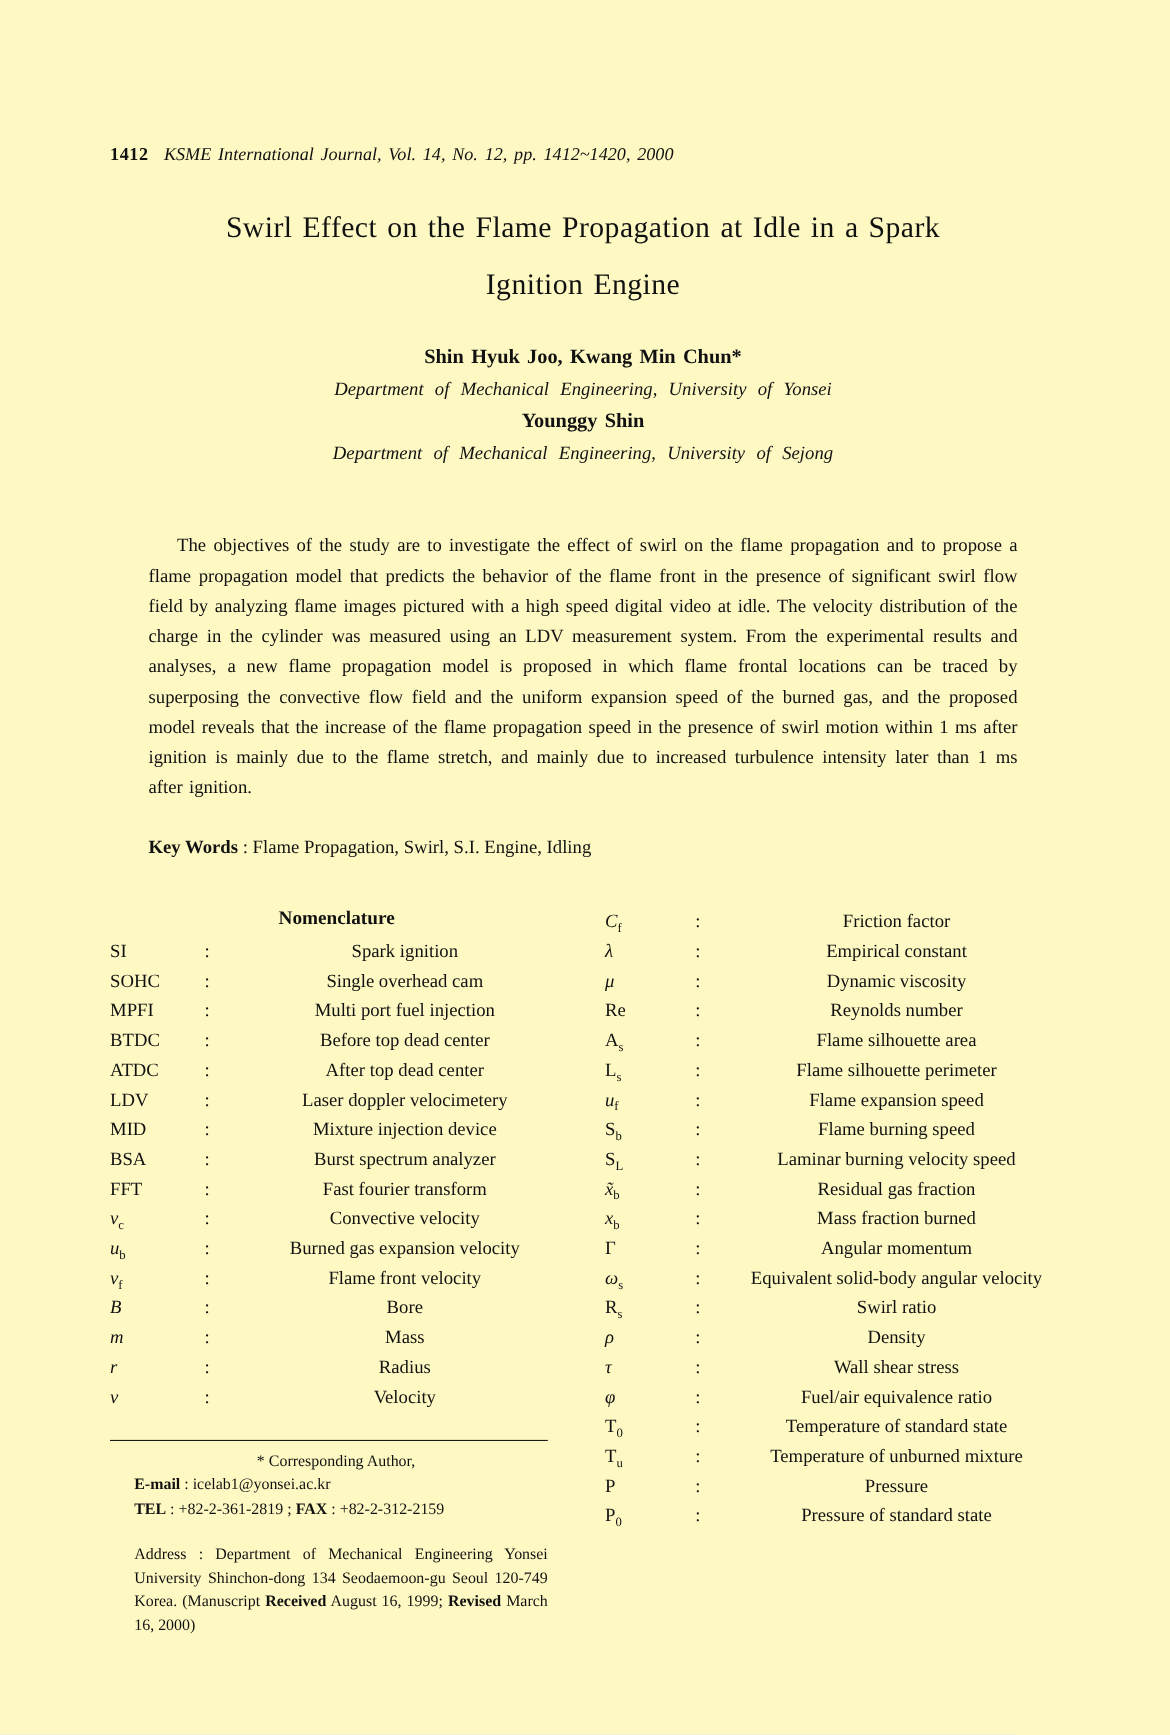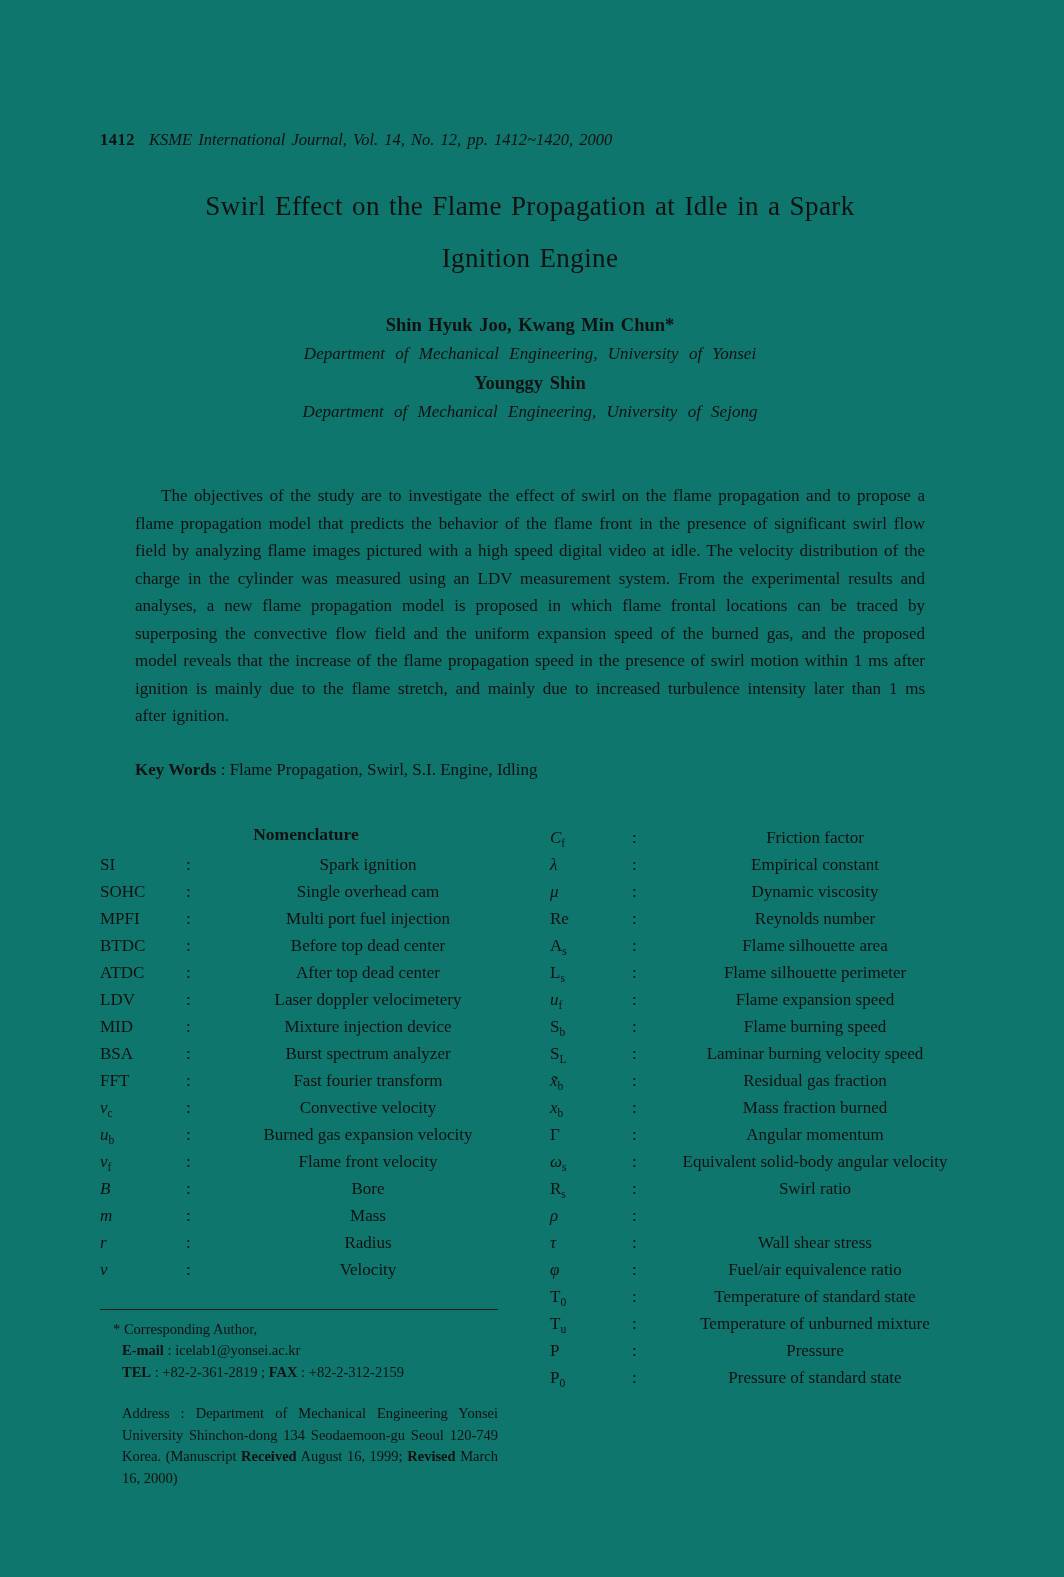--- a/index.html
+++ b/index.html
@@ -1,17 +1,17 @@
 <!DOCTYPE html>
 <html><head>
 <meta charset="utf-8">
 <style>
   html,body{margin:0;padding:0;background:#e8e8e4;}
   .page{
-    width:1064px;height:1577px;background:#0f766e;margin:0 auto;
+    width:1064px;height:1577px;background:#fef9c3;margin:0 auto;
     font-family:"Liberation Serif","DejaVu Serif",serif;color:#111;
     box-sizing:border-box;padding:130px 104px 0 100px;position:relative;
     overflow:hidden;
   }
   
   .running-head{font-size:16.5px;margin-bottom:30px;white-space:nowrap;}
   .running-head .pg{font-weight:bold;margin-right:14px;letter-spacing:.5px;}
   .running-head .jrnl{font-style:italic;word-spacing:2px;}
   
   .title{
@@ -43,21 +43,21 @@
   .nom-right .nom-row .sym{flex:0 0 58px;}
   .nom-row .sym .it{font-style:italic;}
   .nom-row .sym sub{font-size:0.68em;line-height:0;}
   .nom-row .colon{flex:0 0 14px;}
   .nom-row .def{flex:1;text-align:center;}
   
   .footnote{
     margin-top:26px;border-top:1.6px solid #1a1a1a;width:398px;
     padding:9px 0 0 22px;font-size:14.5px;line-height:21.5px;box-sizing:border-box;
   }
-  .fn-first{text-indent:-9px;}
+  .fn-first{text-indent:-9px;text-align:center;}
   .fn-just{text-align:justify;margin-top:20px;}
   .footnote b{font-weight:bold;}
 </style>
 </head>
 <body>
 
 <div class="page">
 
   <div class="running-head">
     <span class="pg">1412</span><span class="jrnl">KSME International Journal, Vol. 14, No. 12, pp. 1412~1420, 2000</span>
@@ -247,20 +247,21 @@
             <span class="def">Equivalent solid-body angular velocity</span>
           </div>
           <div class="nom-row">
             <span class="sym"><span>R</span><sub>s</sub></span>
             <span class="colon">:</span>
             <span class="def">Swirl ratio</span>
           </div>
           <div class="nom-row">
             <span class="sym"><span class="it">ρ</span><sub></sub></span>
             <span class="colon">:</span>
+            <span class="def">Density</span>
           </div>
           <div class="nom-row">
             <span class="sym"><span class="it">τ</span><sub></sub></span>
             <span class="colon">:</span>
             <span class="def">Wall shear stress</span>
           </div>
           <div class="nom-row">
             <span class="sym"><span class="it">φ</span><sub></sub></span>
             <span class="colon">:</span>
             <span class="def">Fuel/air equivalence ratio</span>

